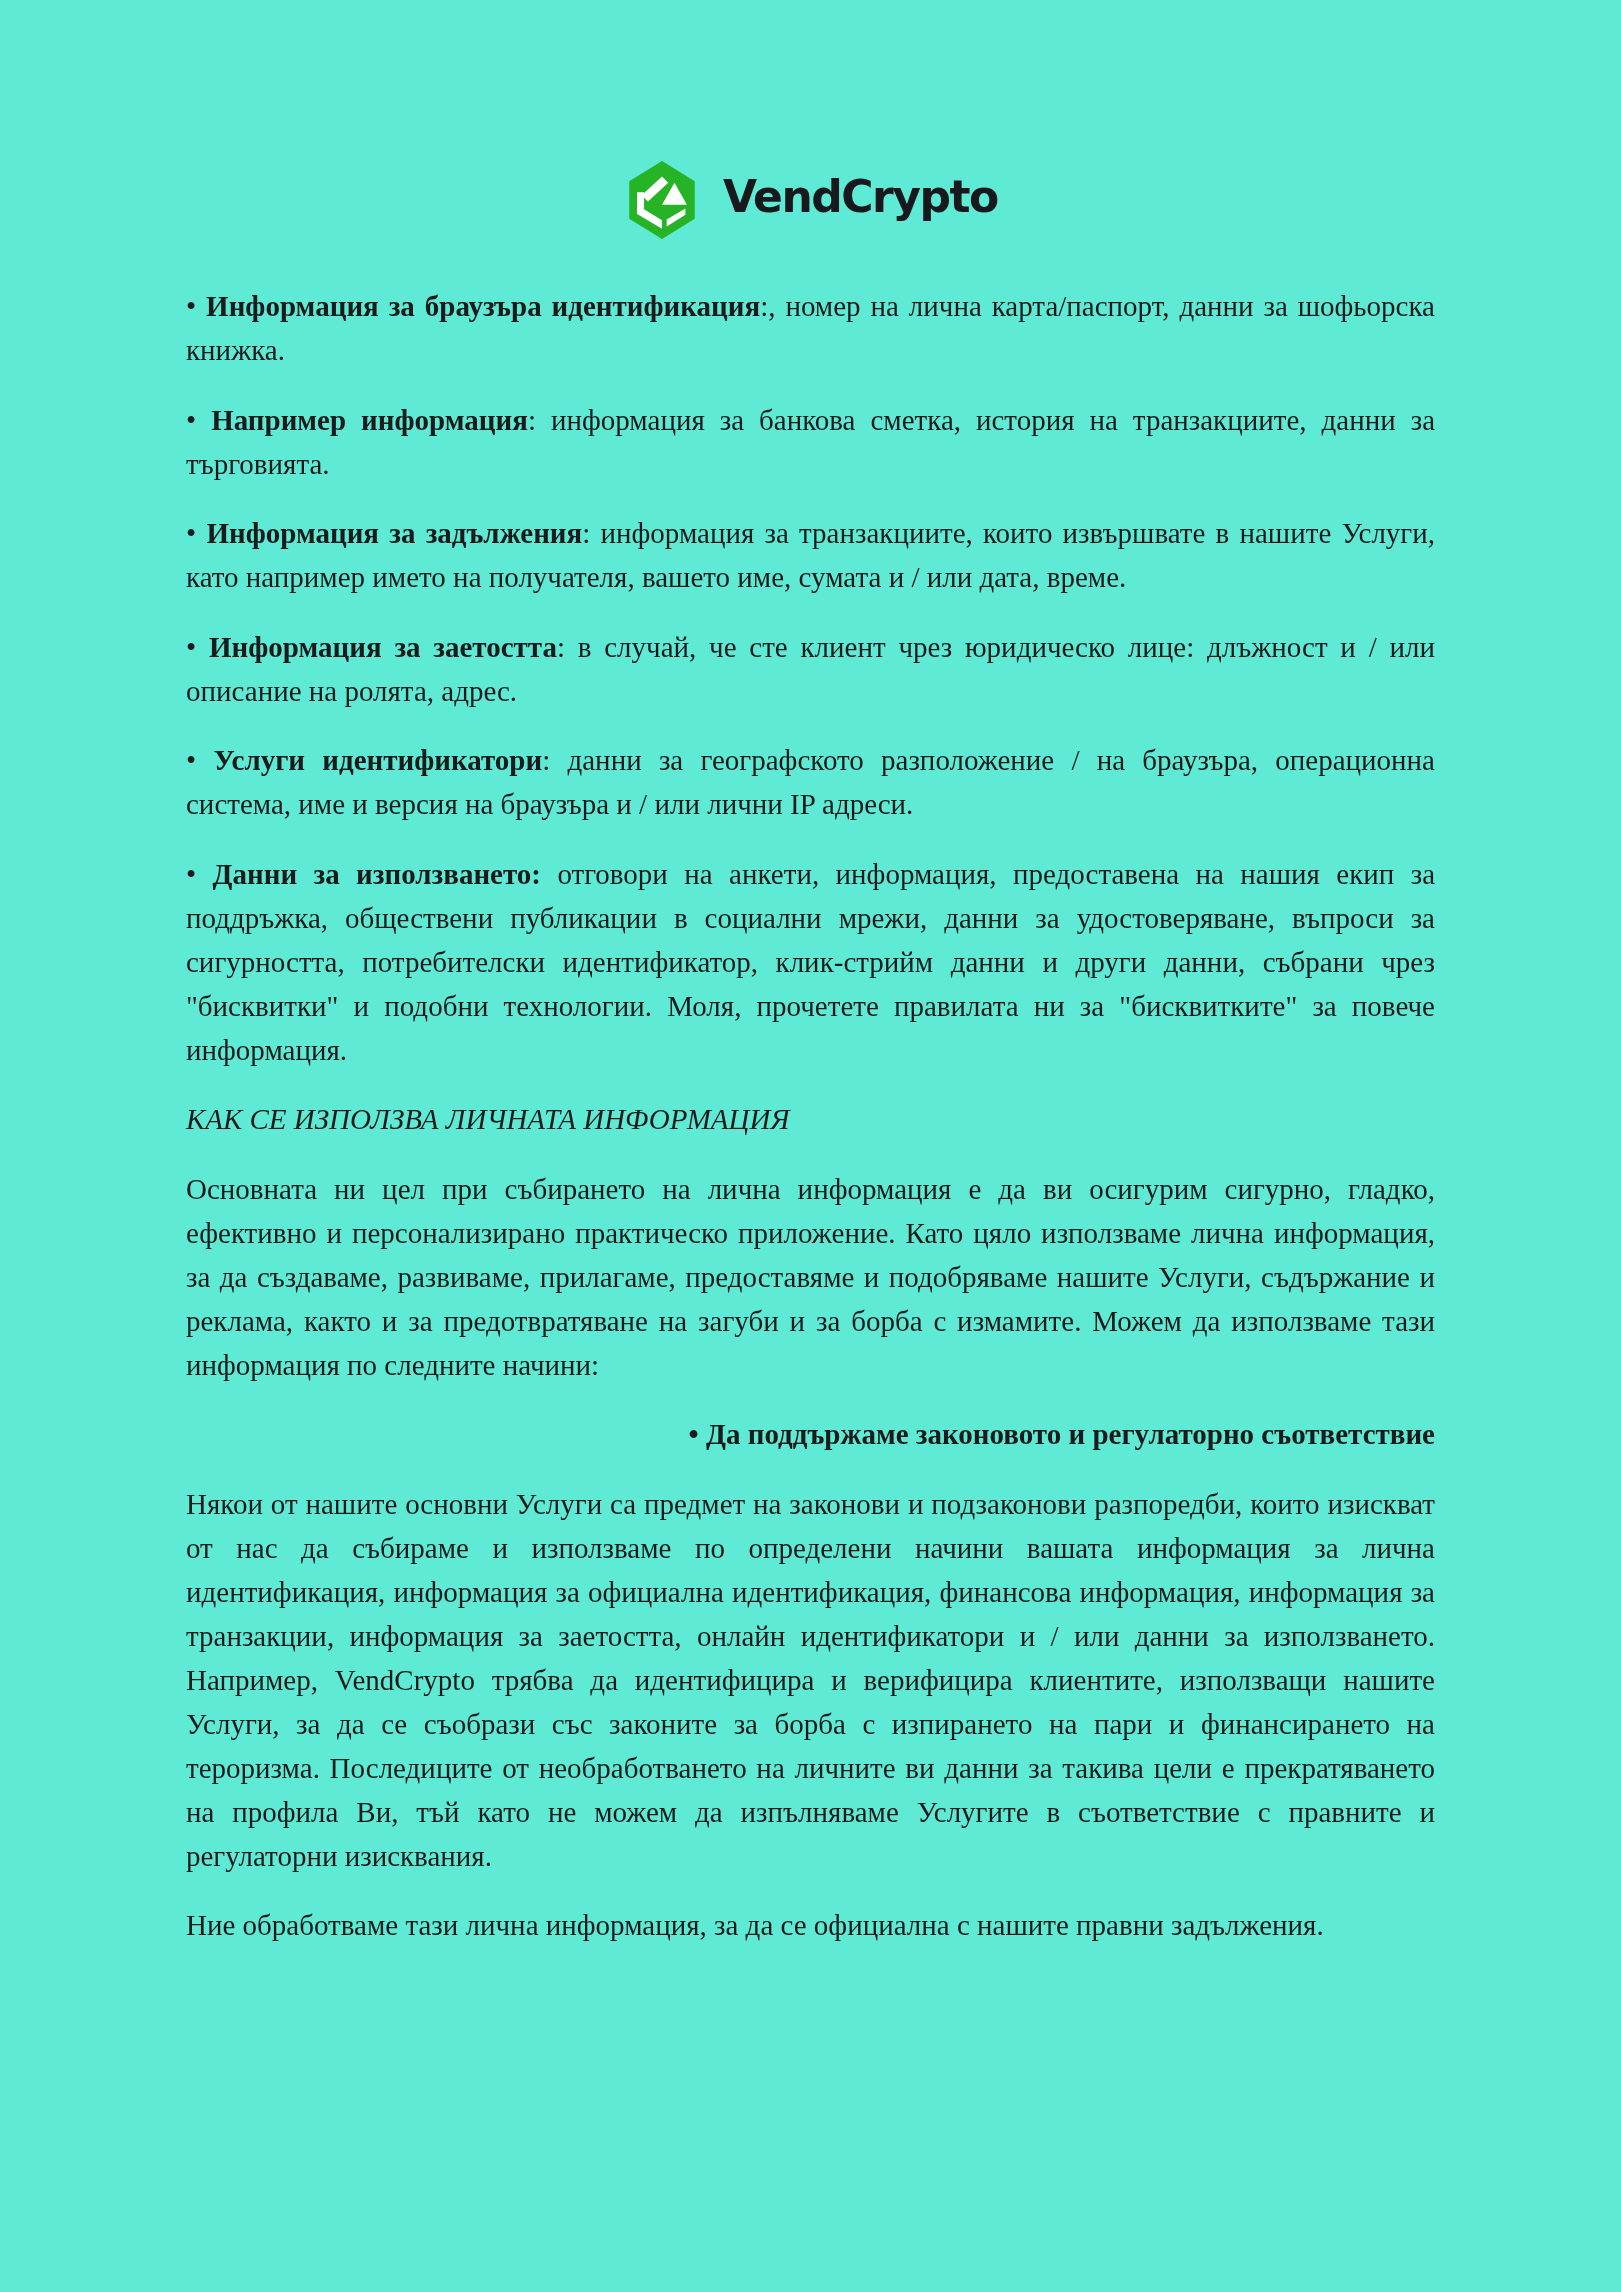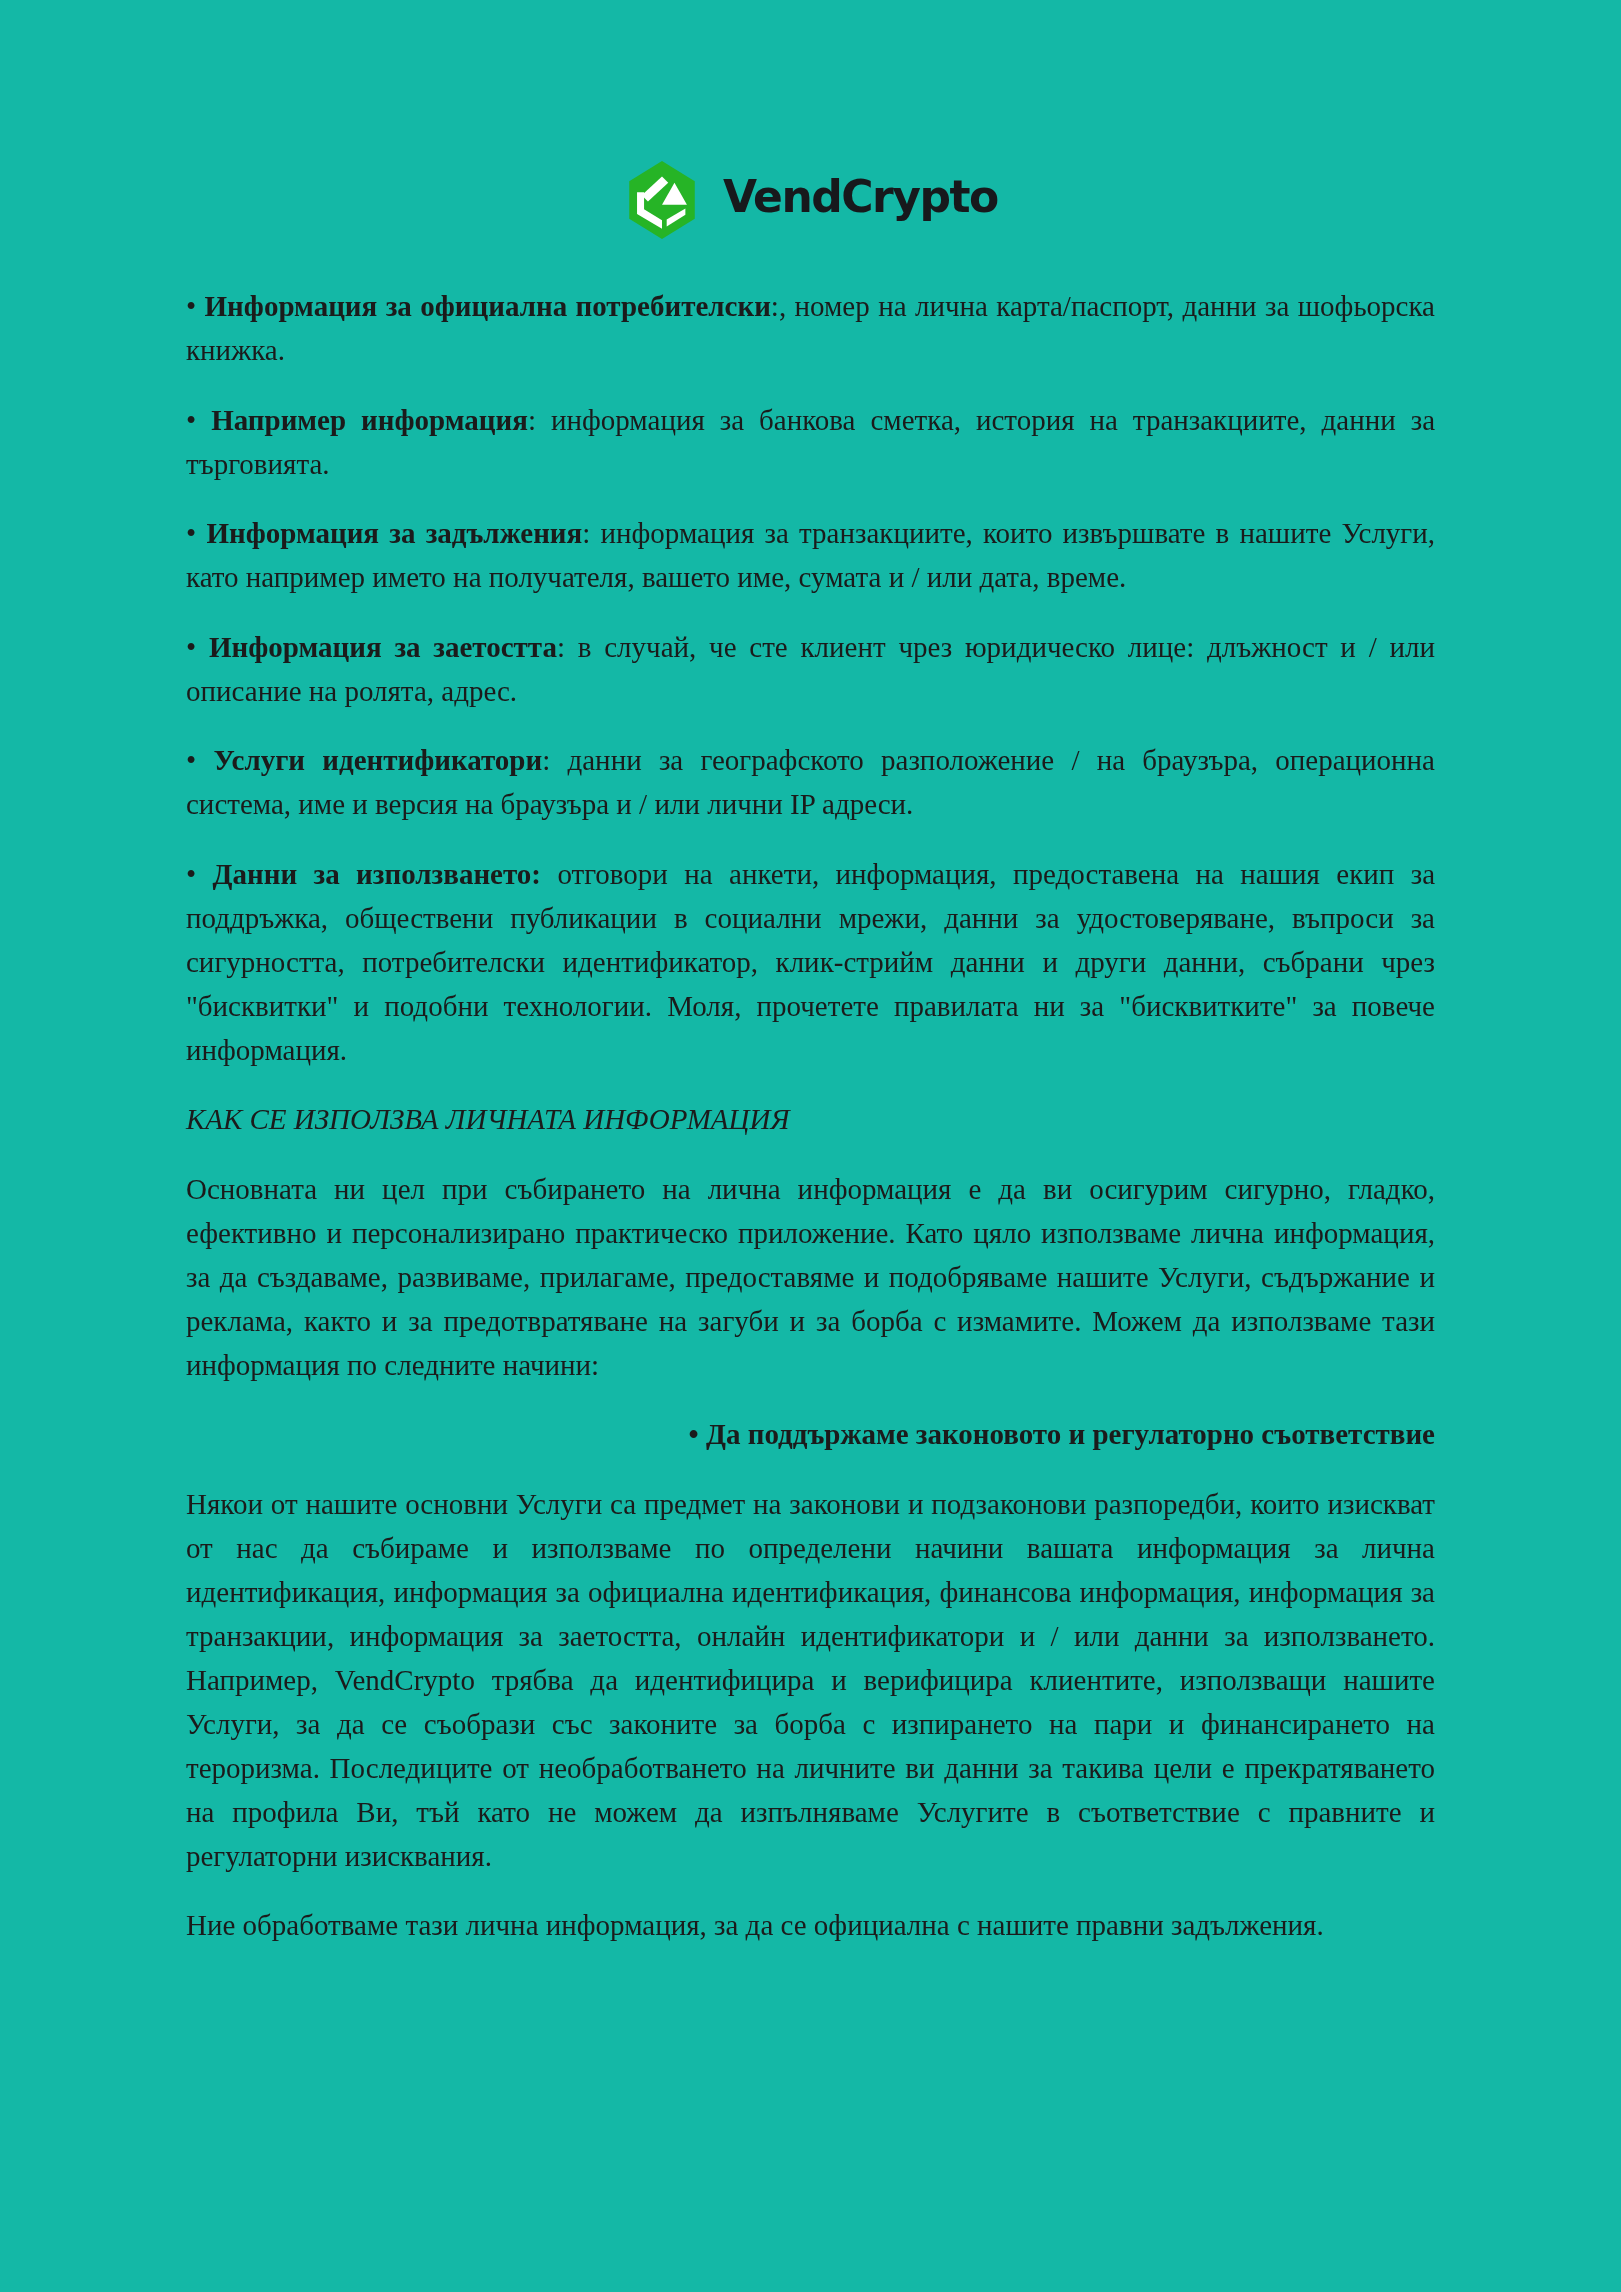--- a/index.html
+++ b/index.html
@@ -10,21 +10,21 @@
   body {
     width: 1621px;
     min-height: 2293px;
     font-family: "Liberation Serif", serif;
     color: #1b1b1b;
     -webkit-font-smoothing: antialiased;
   }
   .page {
     width: 1621px;
     min-height: 2293px;
-    background: #14b8a6;
+    background: #5eead4;
     box-sizing: border-box;
     padding: 0 186px 59px 186px;
   }
   .logo-row {
     display: flex;
     justify-content: center;
     align-items: center;
     gap: 21.6px;
     padding-top: 159px;
     height: 82px;
@@ -70,21 +70,21 @@
         <polygon points="66,30 82,58 50,58" fill="#ffffff"></polygon>
         <polygon points="18,42 18,70 50,89 50,78 27,64 27,42" fill="#ffffff"></polygon>
         <polygon points="56,77 80,63 80,71 56,86" fill="#ffffff"></polygon>
       </svg>
     </span>
     <span class="brand-text">VendCrypto</span>
   </div>
 
   <div class="content">
 
-    <p class="bullet-para"><span>• </span><strong>Информация за официална потребителски</strong><span>:, номер на лична карта/паспорт, данни за шофьорска книжка.</span></p>
+    <p class="bullet-para"><span>• </span><strong>Информация за браузъра идентификация</strong><span>:, номер на лична карта/паспорт, данни за шофьорска книжка.</span></p>
 
     <p class="bullet-para"><span>• </span><strong>Например информация</strong><span>: информация за банкова сметка, история на транзакциите, данни за търговията.</span></p>
 
     <p class="bullet-para"><span>• </span><strong>Информация за задължения</strong><span>: информация за транзакциите, които извършвате в нашите Услуги, като например името на получателя, вашето име, сумата и / или дата, време.</span></p>
 
     <p class="bullet-para"><span>• </span><strong>Информация за заетостта</strong><span>: в случай, че сте клиент чрез юридическо лице: длъжност и / или описание на ролята, адрес.</span></p>
 
     <p class="bullet-para"><span>• </span><strong>Услуги идентификатори</strong><span>: данни за географското разположение / на браузъра, операционна система, име и версия на браузъра и / или лични IP адреси.</span></p>
 
     <p class="bullet-para"><span>• </span><strong>Данни за използването:</strong><span> отговори на анкети, информация, предоставена на нашия екип за поддръжка, обществени публикации в социални мрежи, данни за удостоверяване, въпроси за сигурността, потребителски идентификатор, клик-стрийм данни и други данни, събрани чрез "бисквитки" и подобни технологии. Моля, прочетете правилата ни за "бисквитките" за повече информация.</span></p>

